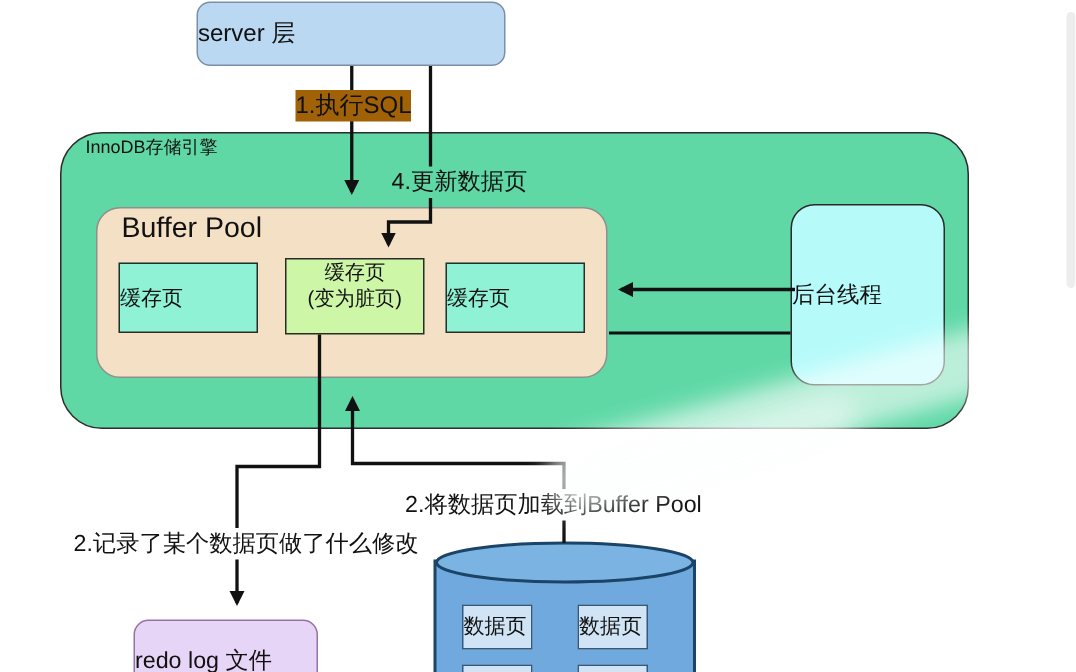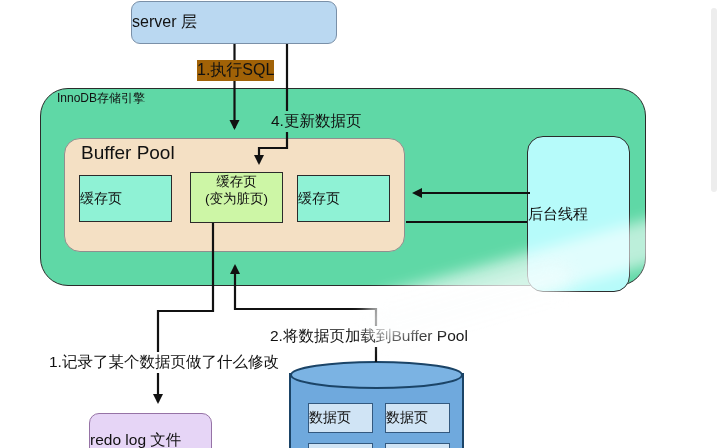--- a/index.html
+++ b/index.html
@@ -18,36 +18,36 @@
     background:#5FD8A6;border:1.5px solid #2b2b2b;}
   .innodb-label{left:57px;top:90px;font-size:12px;z-index:1;}
   .bufferpool-box{left:64px;top:138px;width:341px;height:114px;border-radius:16px;
     background:#F4E0C4;border:1.5px solid #8f8f8f;z-index:1;}
   .bufferpool-label{left:81px;top:142px;font-size:19px;z-index:1;}
   .cache{font-size:14px;border:1.5px solid #2b2b2b;}
   .cache-1{left:79px;top:175px;width:93px;height:47px;background:#8FF2D5;}
   .cache-dirty{left:190px;top:172px;width:93px;height:51px;background:#CDF6A6;
     font-size:13.5px;line-height:17px;flex-direction:column;}
   .cache-2{left:297px;top:175px;width:93px;height:47px;background:#8FF2D5;}
-  .bgthread-box{left:527px;top:136px;width:103px;height:156px;border-radius:16px;
+  .bgthread-box{left:527px;top:136px;width:103px;height:121px;border-radius:16px;
     background:#B6FBFA;border:1.5px solid #2b2b2b;font-size:15px;}
   .redolog-box{left:89px;top:413px;width:123px;height:54px;border-radius:10px;
     background:#E6D5F6;border:1.5px solid #9673a6;font-size:15.5px;}
-  .datapage{width:65px;height:30px;background:#D0E4F5;border:1.5px solid #33597f;
+  .datapage{width:47px;height:30px;background:#D0E4F5;border:1.5px solid #33597f;
     font-size:14px;z-index:3;}
   .dp-1{left:308px;top:403px;} .dp-2{left:385px;top:403px;}
   .dp-3{left:308px;top:443px;} .dp-4{left:385px;top:443px;}
   
   .wires{left:0;top:0;z-index:2;pointer-events:none;}
   
   .lbl{white-space:nowrap;z-index:3;font-size:15.5px;}
   .lbl-1{left:197px;top:60px;background:#a16207;font-size:16px;}
   .lbl-2{left:270px;top:326px;background:#ffffff;}
   .lbl-3{left:49px;top:352px;background:#ffffff;}
-  .lbl-4{left:271px;top:111px;background:#5FD8A6;}
+  .lbl-4{left:261px;top:111px;background:#5FD8A6;}
   .lbl-5{left:430px;top:175px;width:97px;text-align:center;background:#5FD8A6;
     font-size:15px;line-height:20px;}
   
   .smudge{z-index:4;pointer-events:none;border-radius:24px;}
   .smudge-1{left:358px;top:245px;width:400px;height:44px;
     background:rgba(255,255,255,0.58);filter:blur(7px);transform:rotate(-15.5deg);}
   .smudge-2{left:365px;top:288px;width:210px;height:30px;
     background:rgba(250,252,252,0.45);filter:blur(9px);transform:rotate(-16deg);}
   .edge-strip{left:711px;top:8px;width:6px;height:184px;background:#ededed;
     border-radius:3px;z-index:0;}
@@ -118,19 +118,19 @@
 <div class="abs node datapage dp-3">
   
 </div>
 <div class="abs node datapage dp-4">
   
 </div>
 
 <div class="abs lbl lbl-1">1.执行SQL</div>
 <div class="abs lbl lbl-4">4.更新数据页</div>
 <div class="abs lbl lbl-2">2.将数据页加载到Buffer Pool</div>
-<div class="abs lbl lbl-3">1.记录了某个数据页做了什么修改</div>
+<div class="abs lbl lbl-3">2.记录了某个数据页做了什么修改</div>
 <div class="abs lbl lbl-5">
 </div>
 
 <div class="abs smudge smudge-1"></div>
 <div class="abs smudge smudge-2"></div>
 <div class="abs edge-strip"></div>
 
 </body></html>

